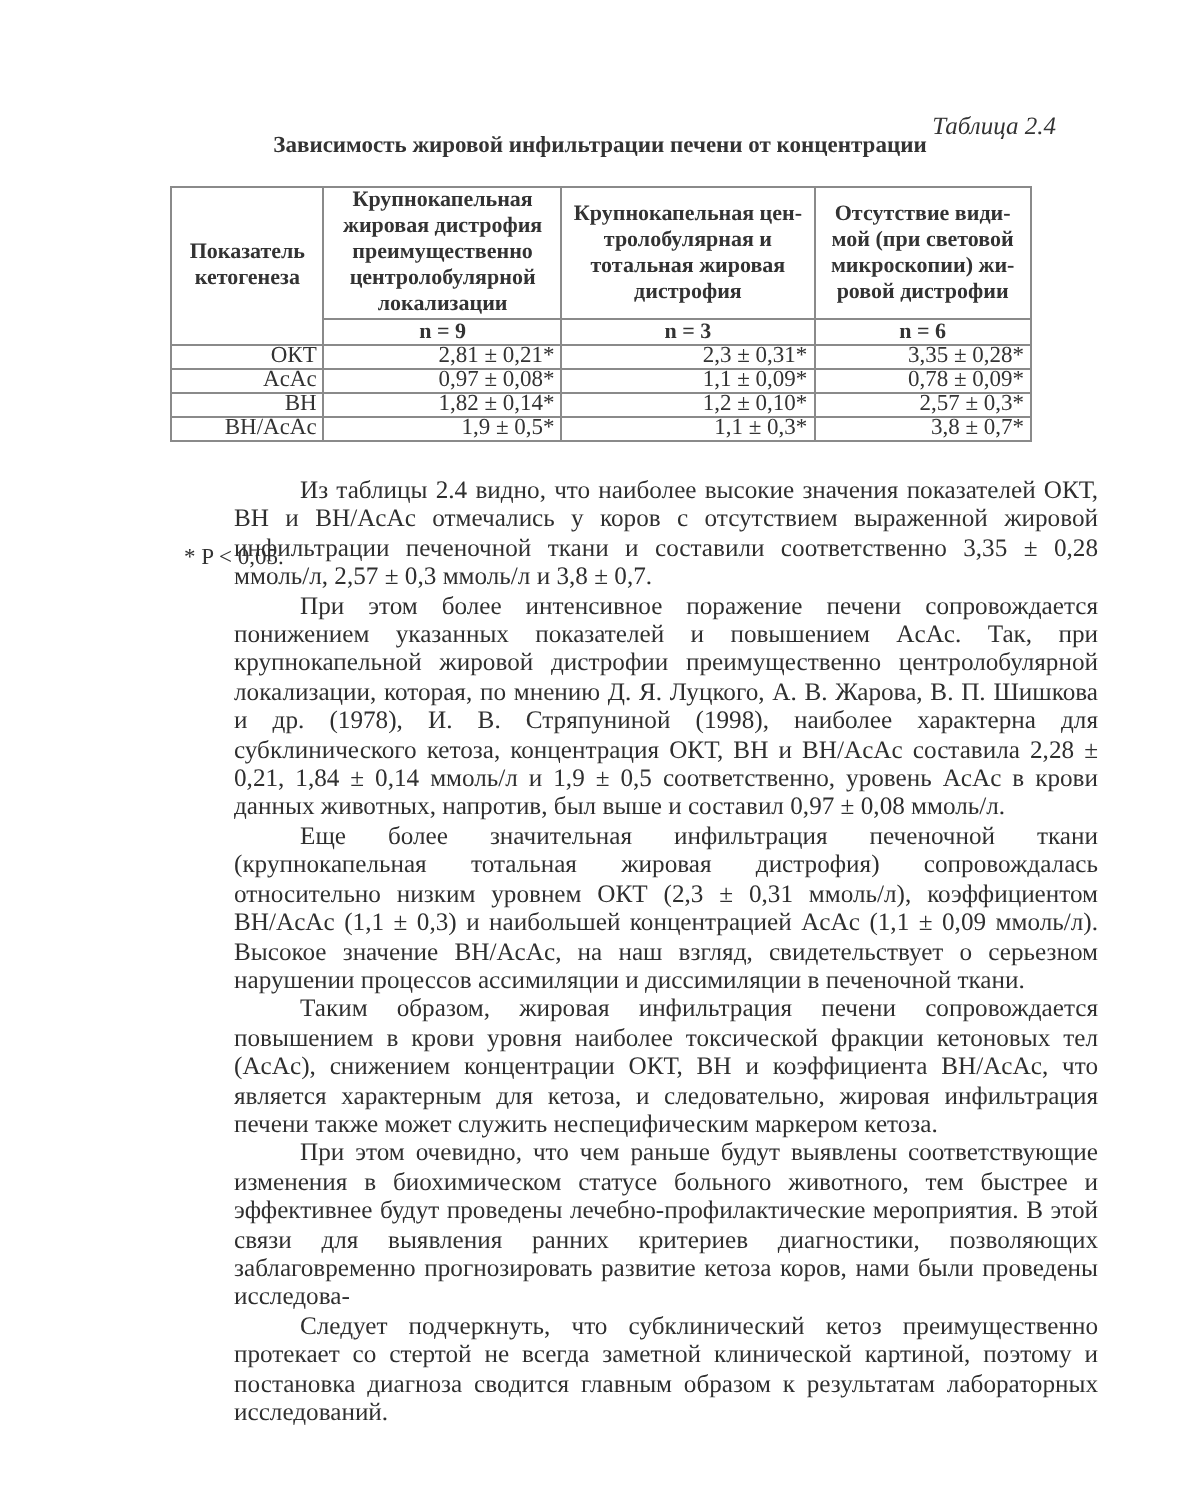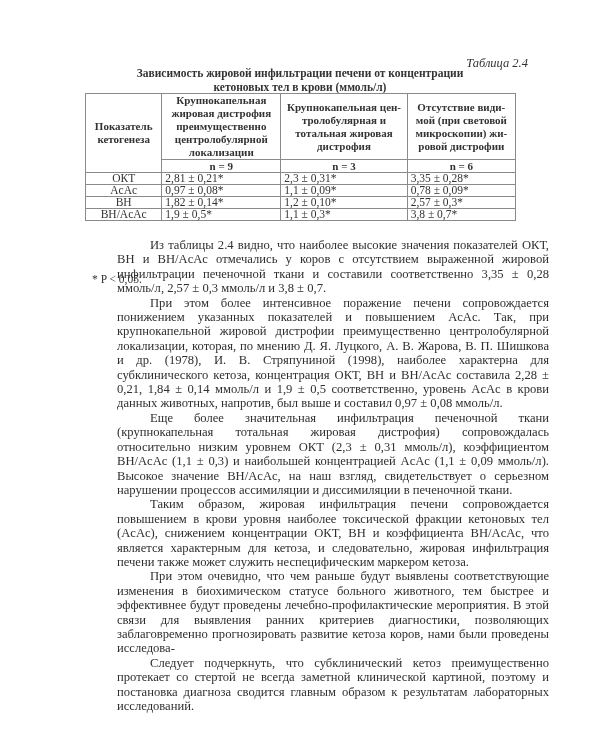--- a/index.html
+++ b/index.html
@@ -23,38 +23,37 @@
     }
     table.data td, table.data th { border: 1px solid #8a8a8a; padding: 0 3px; }
     table.data th { font-weight: bold; font-size: 11px; line-height: 13px; text-align: center; vertical-align: middle; }
     th.c1 { width: 70px; }
     th.c2 { width: 113px; }
     th.c3 { width: 121px; }
     th.c4 { width: 103px; }
     tr.hdr th { height: 60px; }
     tr.n th { height: 12px; line-height: 12px; }
     tr.row td { height: 11px; line-height: 11px; }
-    td.lbl { text-align: center; }
-    td.val { text-align: left; }
+    td.lbl { text-align: right; }
+    td.val { text-align: right; }
     .footnote { position: absolute; left: 92px; top: 235px; font-size: 11.5px; color: #333; margin-top: 38px; }
     .body-text {
       position: absolute; left: 84px; width: 432px; top: 238px;
       font-size: 12.6px; line-height: 14.4px; text-align: justify; color: #2f2f2f; margin-left: 33px;
     }
     .body-text p { margin: 0; text-indent: 33px; }
     .page-number { position: absolute; left: 0; width: 600px; top: 710px; text-align: center; font-size: 12.5px; color: #333; }
   </style>
 </head>
 <body>
 
 <div class="page">
   <div class="table-label">Таблица 2.4</div>
   <div class="table-title">
     <div>Зависимость жировой инфильтрации печени от концентрации</div>
-    <div>кетоновых тел в крови (ммоль/л)</div>
   </div>
 
   <table class="data">
     <tbody>
         <tr class="hdr">
       <th class="c1" rowspan="2">Показатель кетогенеза</th>
       <th class="c2">Крупнокапельная жировая дистрофия преимущественно центролобулярной локализации</th>
       <th class="c3">Крупнокапельная цен-тролобулярная и тотальная жировая дистрофия</th>
       <th class="c4">Отсутствие види-мой (при световой микроскопии) жи-ровой дистрофии</th>
     </tr>

